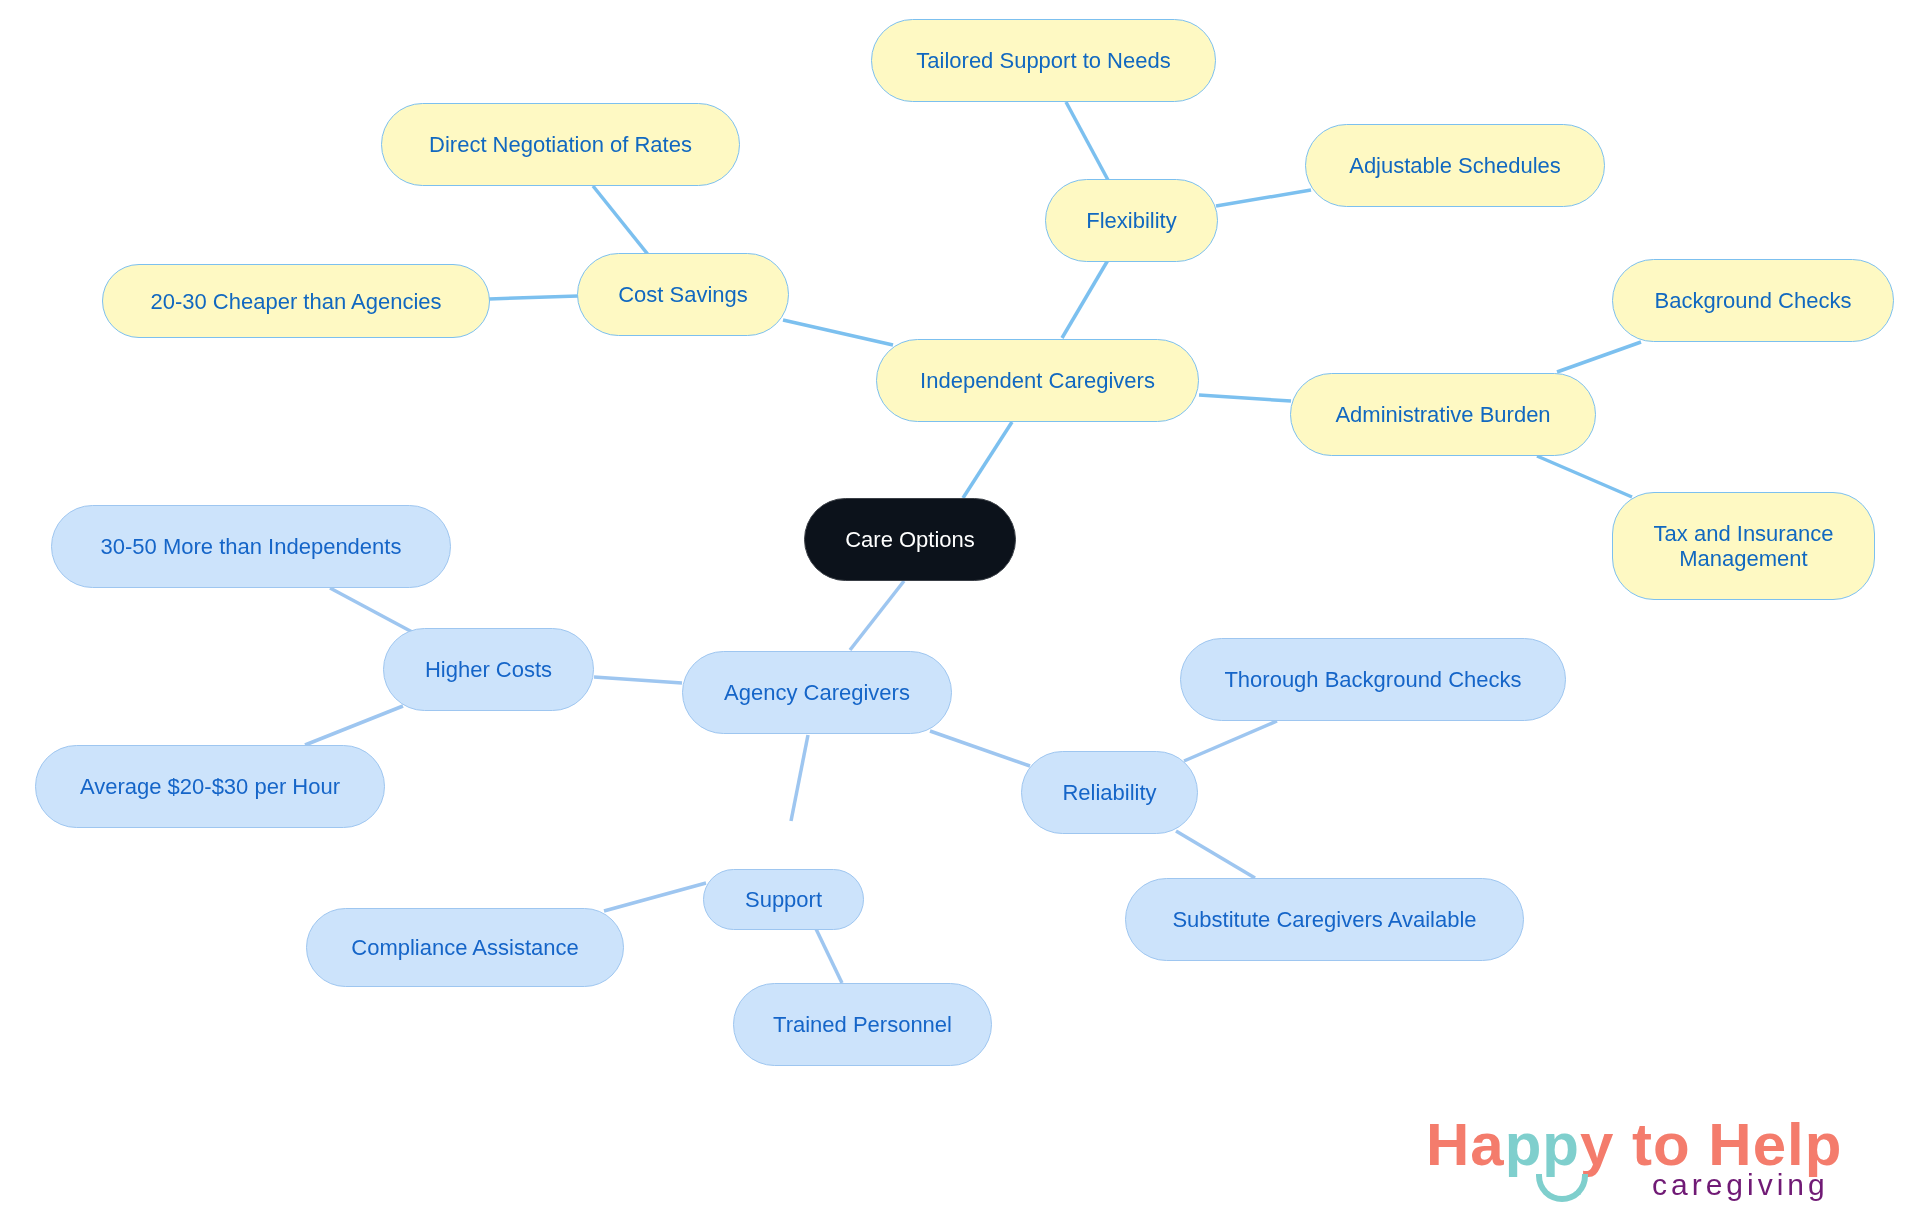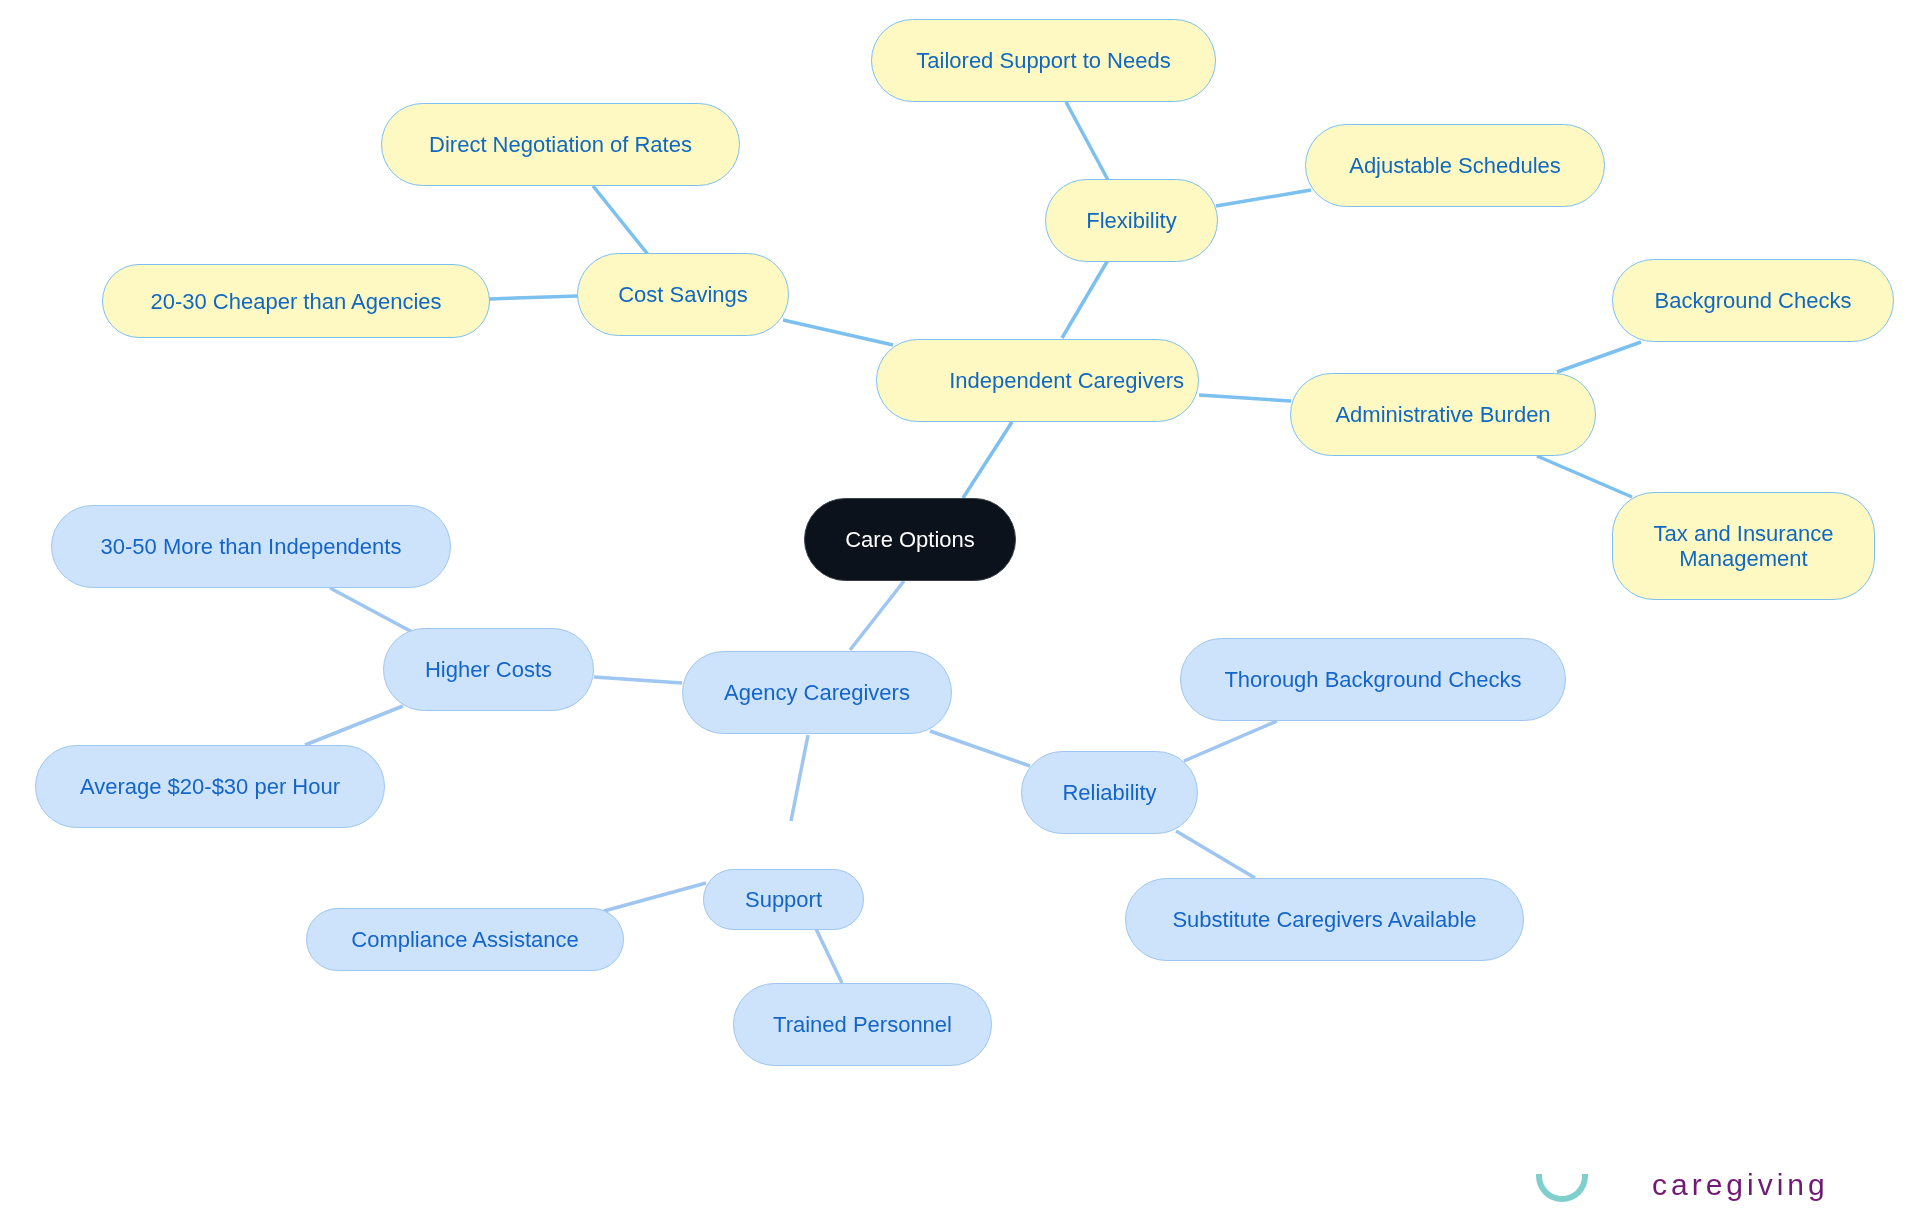--- a/index.html
+++ b/index.html
@@ -42,21 +42,21 @@
     <line x1="930" y1="731" x2="1030" y2="766"></line>
     <line x1="1184" y1="761" x2="1277" y2="721"></line>
     <line x1="1176" y1="831" x2="1255" y2="878"></line>
   </g>
 </svg>
 
 <div class="node root" style="left:804px;top:498px;width:212px;height:83px;">
     <span>Care Options</span>
   </div>
 
-<div class="node ind" style="left:876px;top:339px;width:323px;height:83px;justify-content:flex-end;">
+<div class="node ind" style="left:876px;top:339px;width:323px;height:83px;">
     <span>Independent Caregivers</span>
   </div>
 <div class="node ind" style="left:577px;top:253px;width:212px;height:83px;">
     <span>Cost Savings</span>
   </div>
 <div class="node ind" style="left:381px;top:103px;width:359px;height:83px;">
     <span>Direct Negotiation of Rates</span>
   </div>
 <div class="node ind" style="left:102px;top:264px;width:388px;height:74px;text-align:center;">
     <span>20-30 Cheaper than Agencies</span>
@@ -88,32 +88,33 @@
   </div>
 <div class="node agy" style="left:51px;top:505px;width:400px;height:83px;">
     <span>30-50 More than Independents</span>
   </div>
 <div class="node agy" style="left:35px;top:745px;width:350px;height:83px;">
     <span>Average $20-$30 per Hour</span>
   </div>
 <div class="node agy" style="left:703px;top:821px;width:161px;height:61px;margin-top:48px;">
     <span>Support</span>
   </div>
-<div class="node agy" style="left:306px;top:908px;width:318px;height:63px;">
+<div class="node agy" style="left:306px;top:908px;width:318px;height:79px;">
     <span>Compliance Assistance</span>
   </div>
 <div class="node agy" style="left:733px;top:983px;width:259px;height:83px;">
     <span>Trained Personnel</span>
   </div>
 <div class="node agy" style="left:1021px;top:751px;width:177px;height:83px;">
     <span>Reliability</span>
   </div>
 <div class="node agy" style="left:1180px;top:638px;width:386px;height:83px;">
     <span>Thorough Background Checks</span>
   </div>
 <div class="node agy" style="left:1125px;top:878px;width:399px;height:83px;">
     <span>Substitute Caregivers Available</span>
   </div>
 
 <div class="logo">
+  <div class="big"><span class="coral">Ha</span><span class="teal">pp</span><span class="coral">y to Help</span></div>
   <div class="smile"></div>
   <div class="sub">caregiving</div>
 </div>
 
 </body></html>

